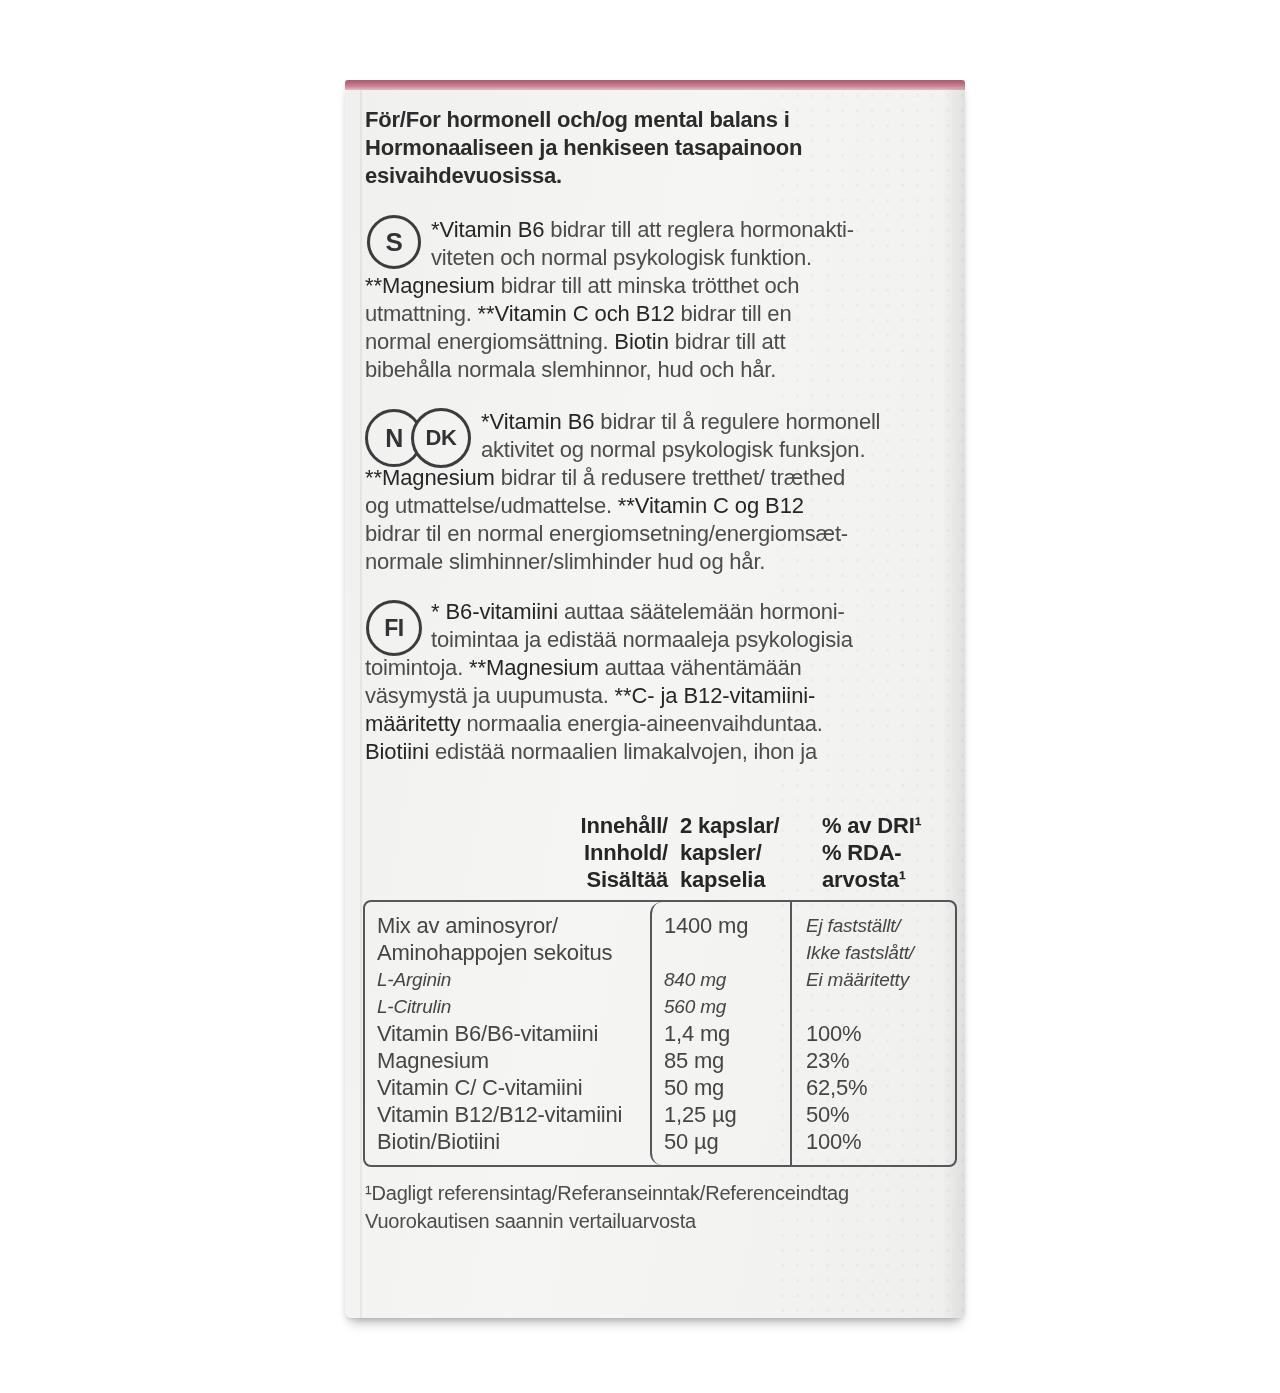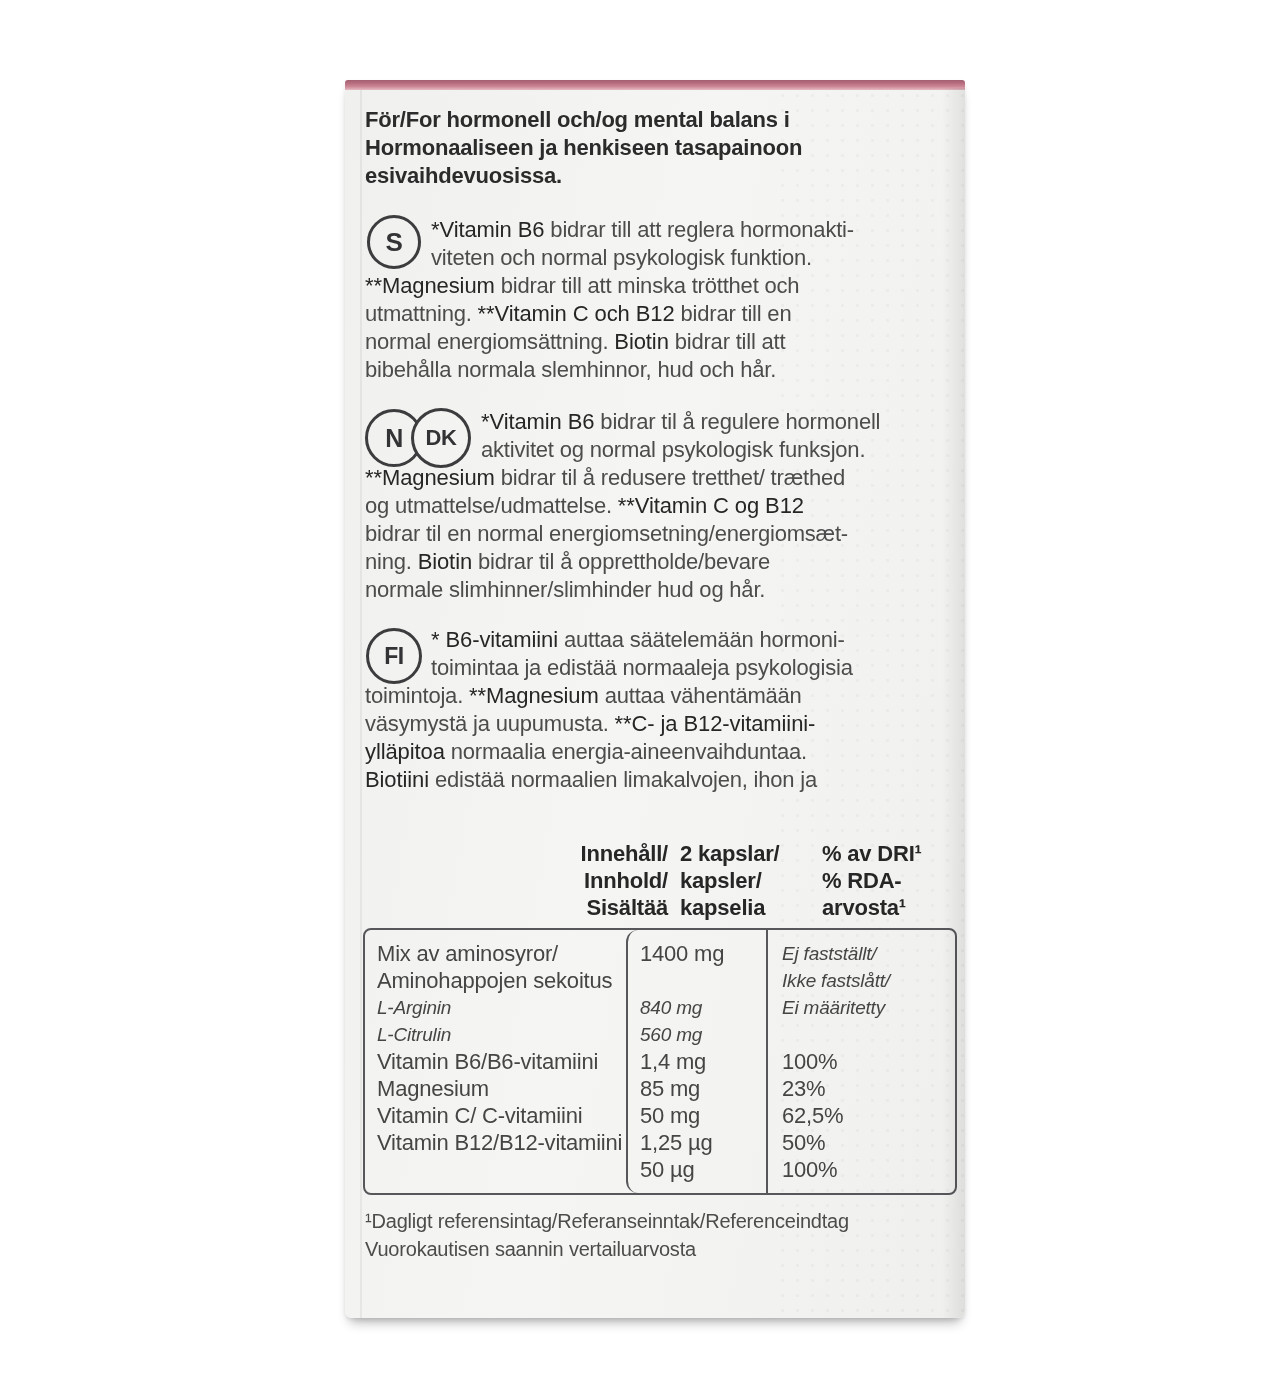--- a/index.html
+++ b/index.html
@@ -79,21 +79,21 @@
   .thcol-1 { width: 305px; padding-left: 4px; text-align: right; }
   .thcol-2 { width: 140px; }
   .thcol-3 { width: 149px; padding-left: 14px; }
 
   .ntable {
     display: flex; width: 594px; margin-left: -2px;
     border: 2px solid #57575b; border-radius: 8px;
     box-sizing: border-box;
   }
   .tcol { box-sizing: border-box; padding: 10px 0 10px 12px; }
-  .tcol-1 { width: 261px; }
+  .tcol-1 { width: 285px; }
   .tcol-2 { width: 140px; border-left: 2px solid #57575b; border-radius: 12px; }
   .tcol-3 { width: 149px; border-left: 2px solid #57575b; padding-left: 14px; }
   .tline {
     font-size: 22px; line-height: 27px; height: 27px;
     color: #454545; letter-spacing: -0.2px; white-space: nowrap;
   }
   .tline.small { font-size: 19px; font-style: italic; }
 
   
   .footnote { margin-top: 12px; }
@@ -138,36 +138,35 @@
           <span>DK</span>
         </div>
       </div>
       <div class="lines">
 
       <div class="line"><b>*Vitamin B6</b> bidrar til å regulere hormonell</div>
           <div class="line">aktivitet og normal psykologisk funksjon.</div>
           <div class="line"><b>**Magnesium</b> bidrar til å redusere tretthet/ træthed</div>
           <div class="line">og utmattelse/udmattelse. <b>**Vitamin C og B12</b></div>
           <div class="line">bidrar til en normal energiomsetning/energiomsæt-</div>
-          <div class="line">ning. <b>Biotin</b> bidrar til å opprettholde/bevare</div>
           <div class="line">normale slimhinner/slimhinder hud og hår.</div>
         </div>
     </div>
 
     <div class="sec sec-fi">
       <div class="badge badge-fi">
         <span>FI</span>
       </div>
       <div class="lines">
 
       <div class="line"><b>* B6-vitamiini</b> auttaa säätelemään hormoni-</div>
           <div class="line">toimintaa ja edistää normaaleja psykologisia</div>
           <div class="line">toimintoja. <b>**Magnesium</b> auttaa vähentämään</div>
           <div class="line">väsymystä ja uupumusta. <b>**C- ja B12-vitamiini-</b></div>
-          <div class="line"><b>ylläpitoa</b> normaalia energia-aineenvaihduntaa.</div>
+          <div class="line"><b>määritetty</b> normaalia energia-aineenvaihduntaa.</div>
           <div class="line"><b>Biotiini</b> edistää normaalien limakalvojen, ihon ja</div>
         </div>
     </div>
 
     <div class="thead">
       <div class="thcol thcol-1">Innehåll/
 Innhold/
 Sisältää</div>
       <div class="thcol thcol-2">2 kapslar/
 kapsler/
@@ -181,20 +180,21 @@
       <div class="tcol tcol-1">
 
       <div class="tline">Mix av aminosyror/</div>
           <div class="tline">Aminohappojen sekoitus</div>
           <div class="tline small">L-Arginin</div>
           <div class="tline small">L-Citrulin</div>
           <div class="tline">Vitamin B6/B6-vitamiini</div>
           <div class="tline">Magnesium</div>
           <div class="tline">Vitamin C/ C-vitamiini</div>
           <div class="tline">Vitamin B12/B12-vitamiini</div>
+          <div class="tline">Biotin/Biotiini</div>
         </div>
       <div class="tcol tcol-2">
 
       <div class="tline">1400 mg</div>
           <div class="tline">&nbsp;</div>
           <div class="tline small">840 mg</div>
           <div class="tline small">560 mg</div>
           <div class="tline">1,4 mg</div>
           <div class="tline">85 mg</div>
           <div class="tline">50 mg</div>

